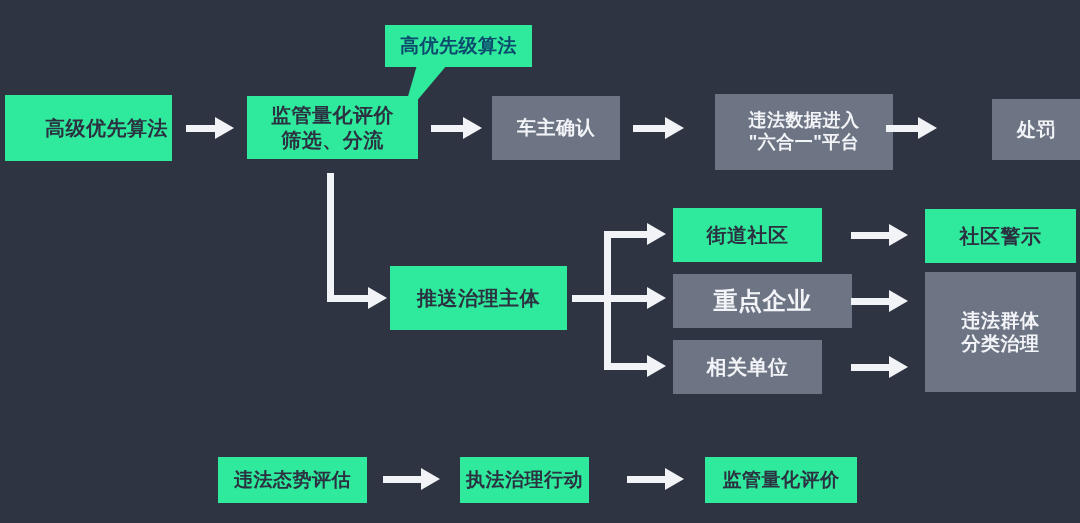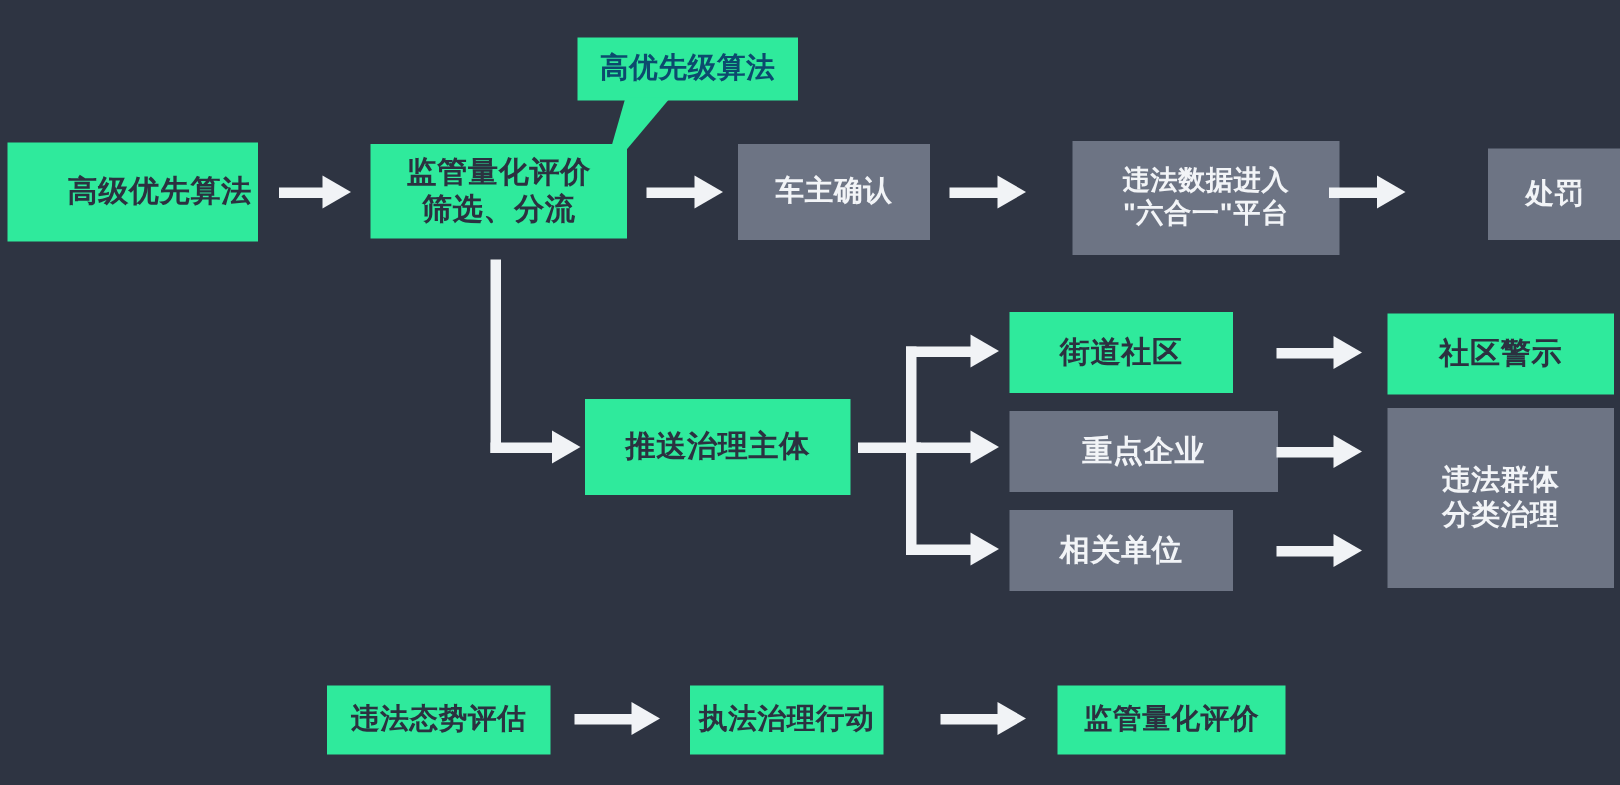--- a/index.html
+++ b/index.html
@@ -140,21 +140,21 @@
   <div class="head-right" style="left:647px; top:223px;"></div>
 
   <div class="seg-h" style="left:604px; top:295px; width:45px;"></div>
   <div class="head-right" style="left:647px; top:287px;"></div>
 
   <div class="seg-h" style="left:604px; top:363px; width:45px;"></div>
   <div class="head-right" style="left:647px; top:355px;"></div>
 
   <div class="node green" style="left:673px; top:208px; width:149px; height:54px; font-size:20px;">街道社区</div>
 
-  <div class="node gray" style="left:673px; top:274px; width:179px; height:54px; font-size:20px;">重点企业</div>
+  <div class="node gray" style="left:673px; top:274px; width:179px; height:54px; font-size:24px;">重点企业</div>
 
   <div class="node gray" style="left:673px; top:340px; width:149px; height:54px; font-size:20px;">相关单位</div>
 
   <div class="arrow" style="left:851px; top:235px; width:58px;">
     <div class="shaft" style="width:40px;"></div>
     <div class="head" style="left:38px;"></div>
   </div>
 
   <div class="arrow" style="left:851px; top:301px; width:58px;">
     <div class="shaft" style="width:40px;"></div>

